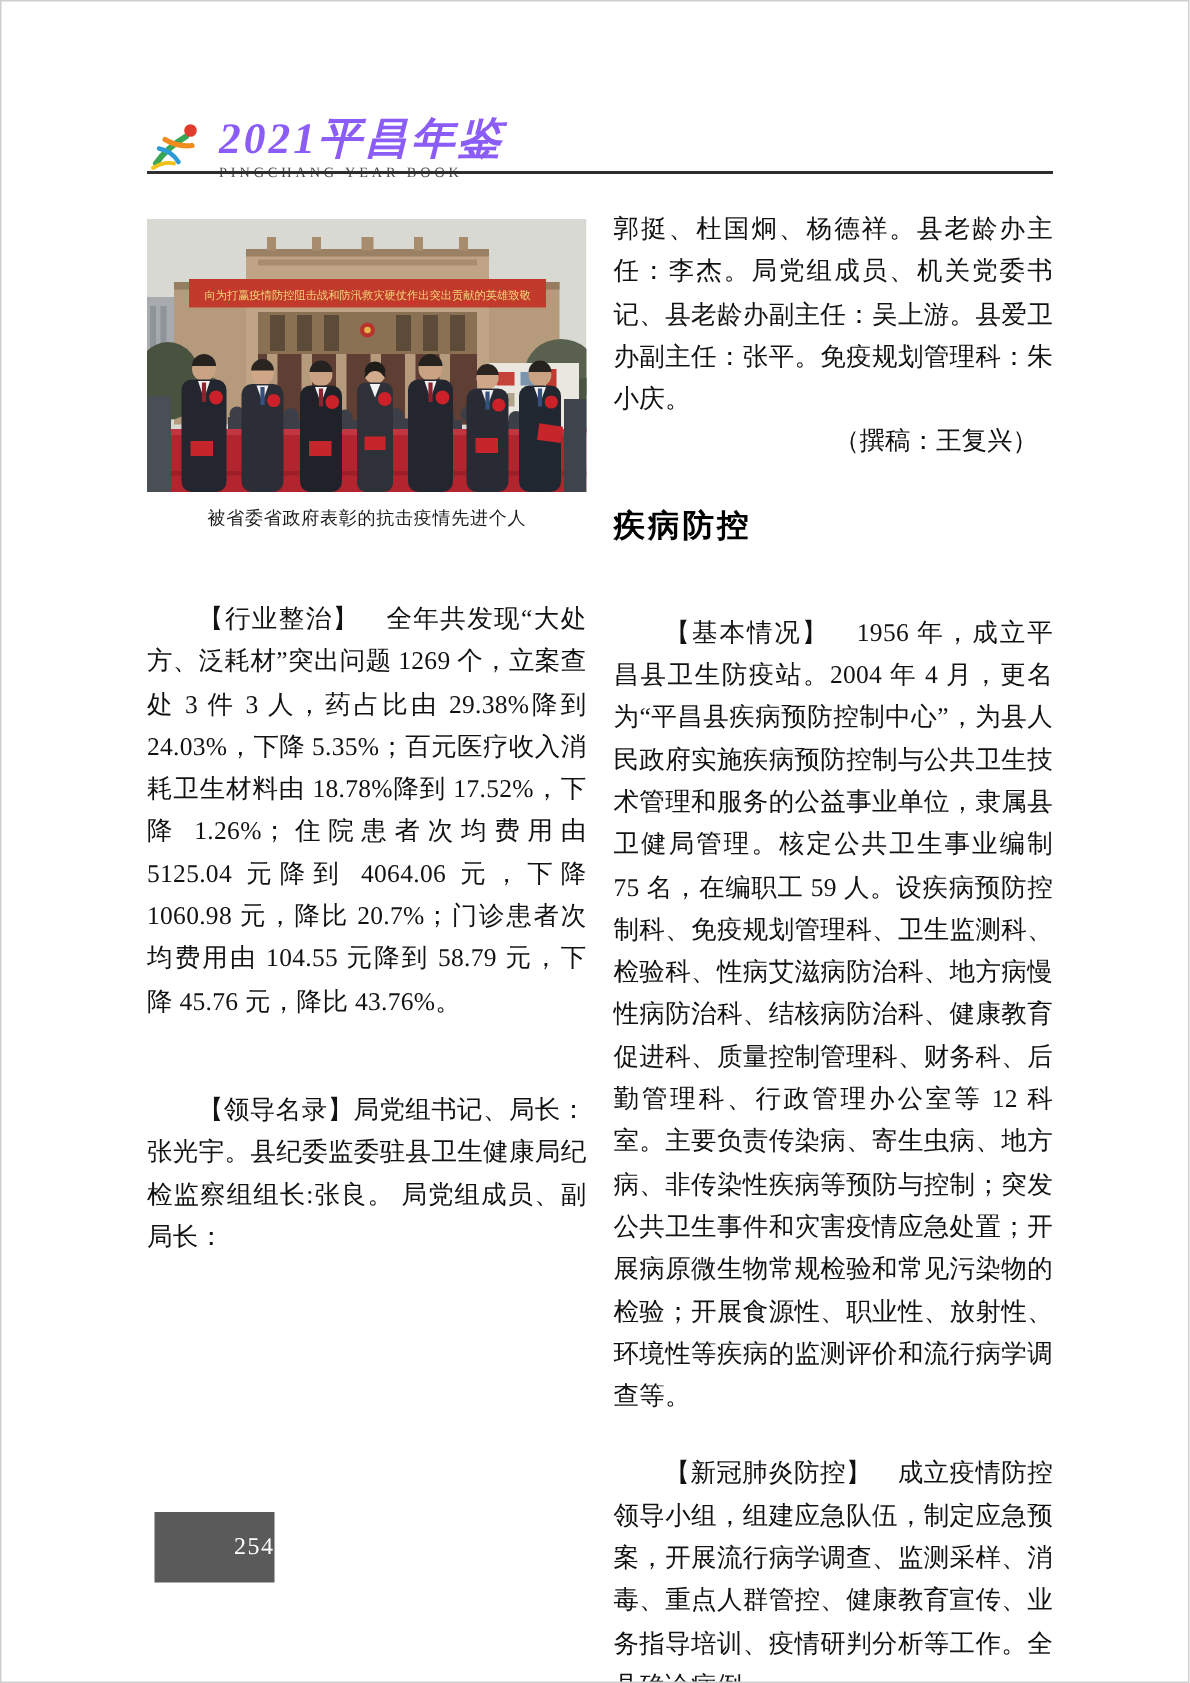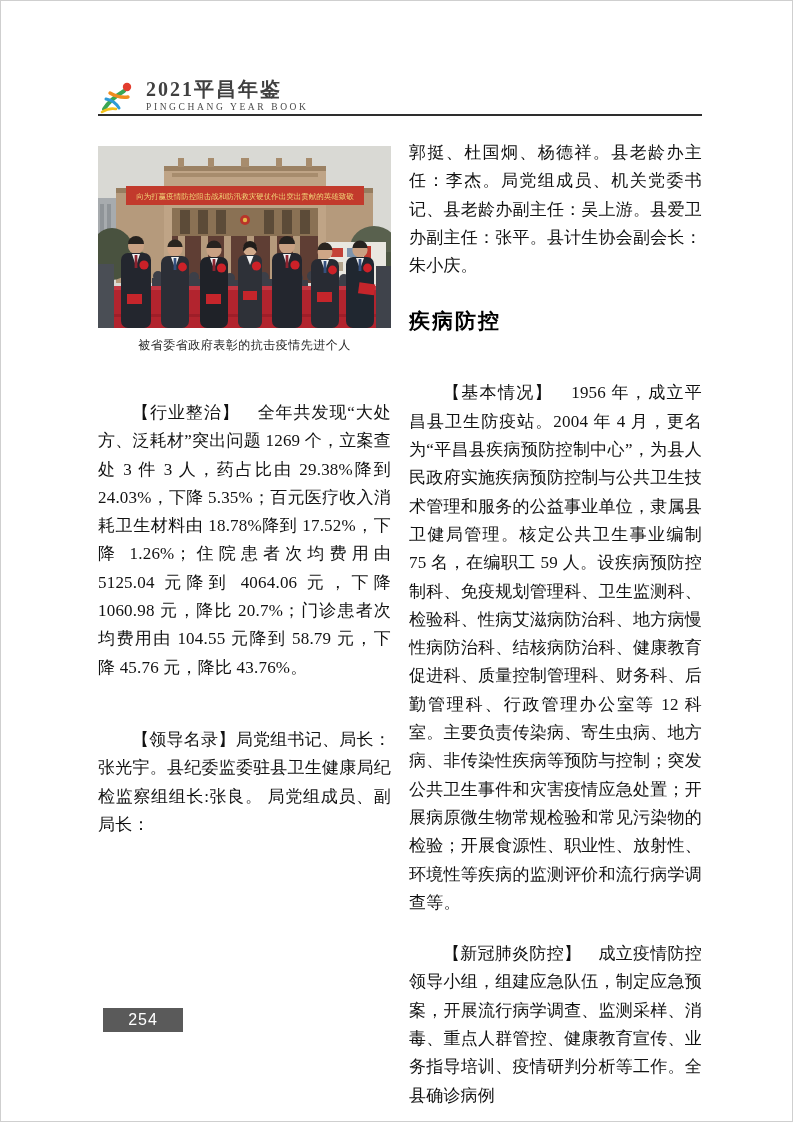--- a/index.html
+++ b/index.html
@@ -12,22 +12,22 @@
     border:1px solid #cfcfcf;
     font-family:"Liberation Serif","DejaVu Serif",serif;
     color:#121212;
     overflow:hidden;
   }
   
   .header{position:absolute;left:97px;top:78px;width:603px;}
   .brand{display:flex;align-items:flex-start;gap:8px;}
   .brand-text{line-height:1;}
   .brand-title{
-    font-size:20px;font-weight:bold;
-    color:#404040;letter-spacing:2px;
+    font-size:29px;font-style:italic;font-weight:bold;
+    color:#8b5cf6;letter-spacing:2px;
   }
   .brand-sub{
     font-size:9.5px;letter-spacing:2.6px;color:#4a4a4a;
     margin-top:4px;font-family:"Liberation Serif","DejaVu Serif",serif;
   }
   .header-rule{
     position:absolute;left:97px;top:113px;width:604px;height:0;
     border-top:2px solid #2e2e2e;
   }
   
@@ -54,24 +54,24 @@
   .gap-top{margin-top:23px;}
   
   .photo-figure{margin:7px 0 12px 0;}
   .photo-frame{width:293px;height:182px;display:block;}
   .photo-caption{
     margin-top:7px;text-align:center;font-size:12px;
     color:#1c1c1c;letter-spacing:0.5px;line-height:20px;
   }
   
   .page-number-box{
-    position:absolute;left:102px;top:1007px;width:80px;height:24px;
+    position:absolute;left:102px;top:1007px;width:80px;height:47px;
     background:#5a5a5a;color:#ffffff;
-    display:flex;align-items:center;justify-content:center;
-    font-family:Liberation Sans, sans-serif;
+    display:flex;align-items:center;justify-content:flex-end;
+    font-family:Liberation Serif, serif;
     font-size:16px;letter-spacing:1px;
   }
 </style>
 </head>
 <body>
 
 <div class="page">
 
   <div class="header">
     <div class="brand">
@@ -246,21 +246,22 @@
           </g>
         </svg>
         <figcaption class="photo-caption">被省委省政府表彰的抗击疫情先进个人</figcaption>
       </figure>
 
       <p class="para indent">【行业整治】　全年共发现“大处方、泛耗材”突出问题 1269 个，立案查处 3 件 3 人，药占比由 29.38%降到 24.03%，下降 5.35%；百元医疗收入消耗卫生材料由 18.78%降到 17.52%，下降 1.26%；住院患者次均费用由 5125.04 元降到 4064.06 元，下降 1060.98 元，降比 20.7%；门诊患者次均费用由 104.55 元降到 58.79 元，下降 45.76 元，降比 43.76%。</p>
       <p class="para indent">【领导名录】局党组书记、局长：张光宇。县纪委监委驻县卫生健康局纪检监察组组长:张良。 局党组成员、副局长：</p>
     </div>
 
     <div class="col">
-      <p class="para">郭挺、杜国炯、杨德祥。县老龄办主任：李杰。局党组成员、机关党委书记、县老龄办副主任：吴上游。县爱卫办副主任：张平。县计生协会副会长：朱小庆。</p>
+      <p class="para">郭挺、杜国炯、杨德祥。县老龄办主任：李杰。局党组成员、机关党委书记、县老龄办副主任：吴上游。县爱卫办副主任：张平。免疫规划管理科：朱小庆。</p>
+      <p class="byline">（撰稿：王复兴）</p>
 
       <h2 class="section-title">疾病防控</h2>
 
       <p class="para indent">【基本情况】　1956 年，成立平昌县卫生防疫站。2004 年 4 月，更名为“平昌县疾病预防控制中心”，为县人民政府实施疾病预防控制与公共卫生技术管理和服务的公益事业单位，隶属县卫健局管理。核定公共卫生事业编制 75 名，在编职工 59 人。设疾病预防控制科、免疫规划管理科、卫生监测科、检验科、性病艾滋病防治科、地方病慢性病防治科、结核病防治科、健康教育促进科、质量控制管理科、财务科、后勤管理科、行政管理办公室等 12 科室。主要负责传染病、寄生虫病、地方病、非传染性疾病等预防与控制；突发公共卫生事件和灾害疫情应急处置；开展病原微生物常规检验和常见污染物的检验；开展食源性、职业性、放射性、环境性等疾病的监测评价和流行病学调查等。</p>
       <p class="para indent gap-top">【新冠肺炎防控】　成立疫情防控领导小组，组建应急队伍，制定应急预案，开展流行病学调查、监测采样、消毒、重点人群管控、健康教育宣传、业务指导培训、疫情研判分析等工作。全县确诊病例</p>
     </div>
   </div>
 
   <div class="page-number-box">
     <span>254</span>

